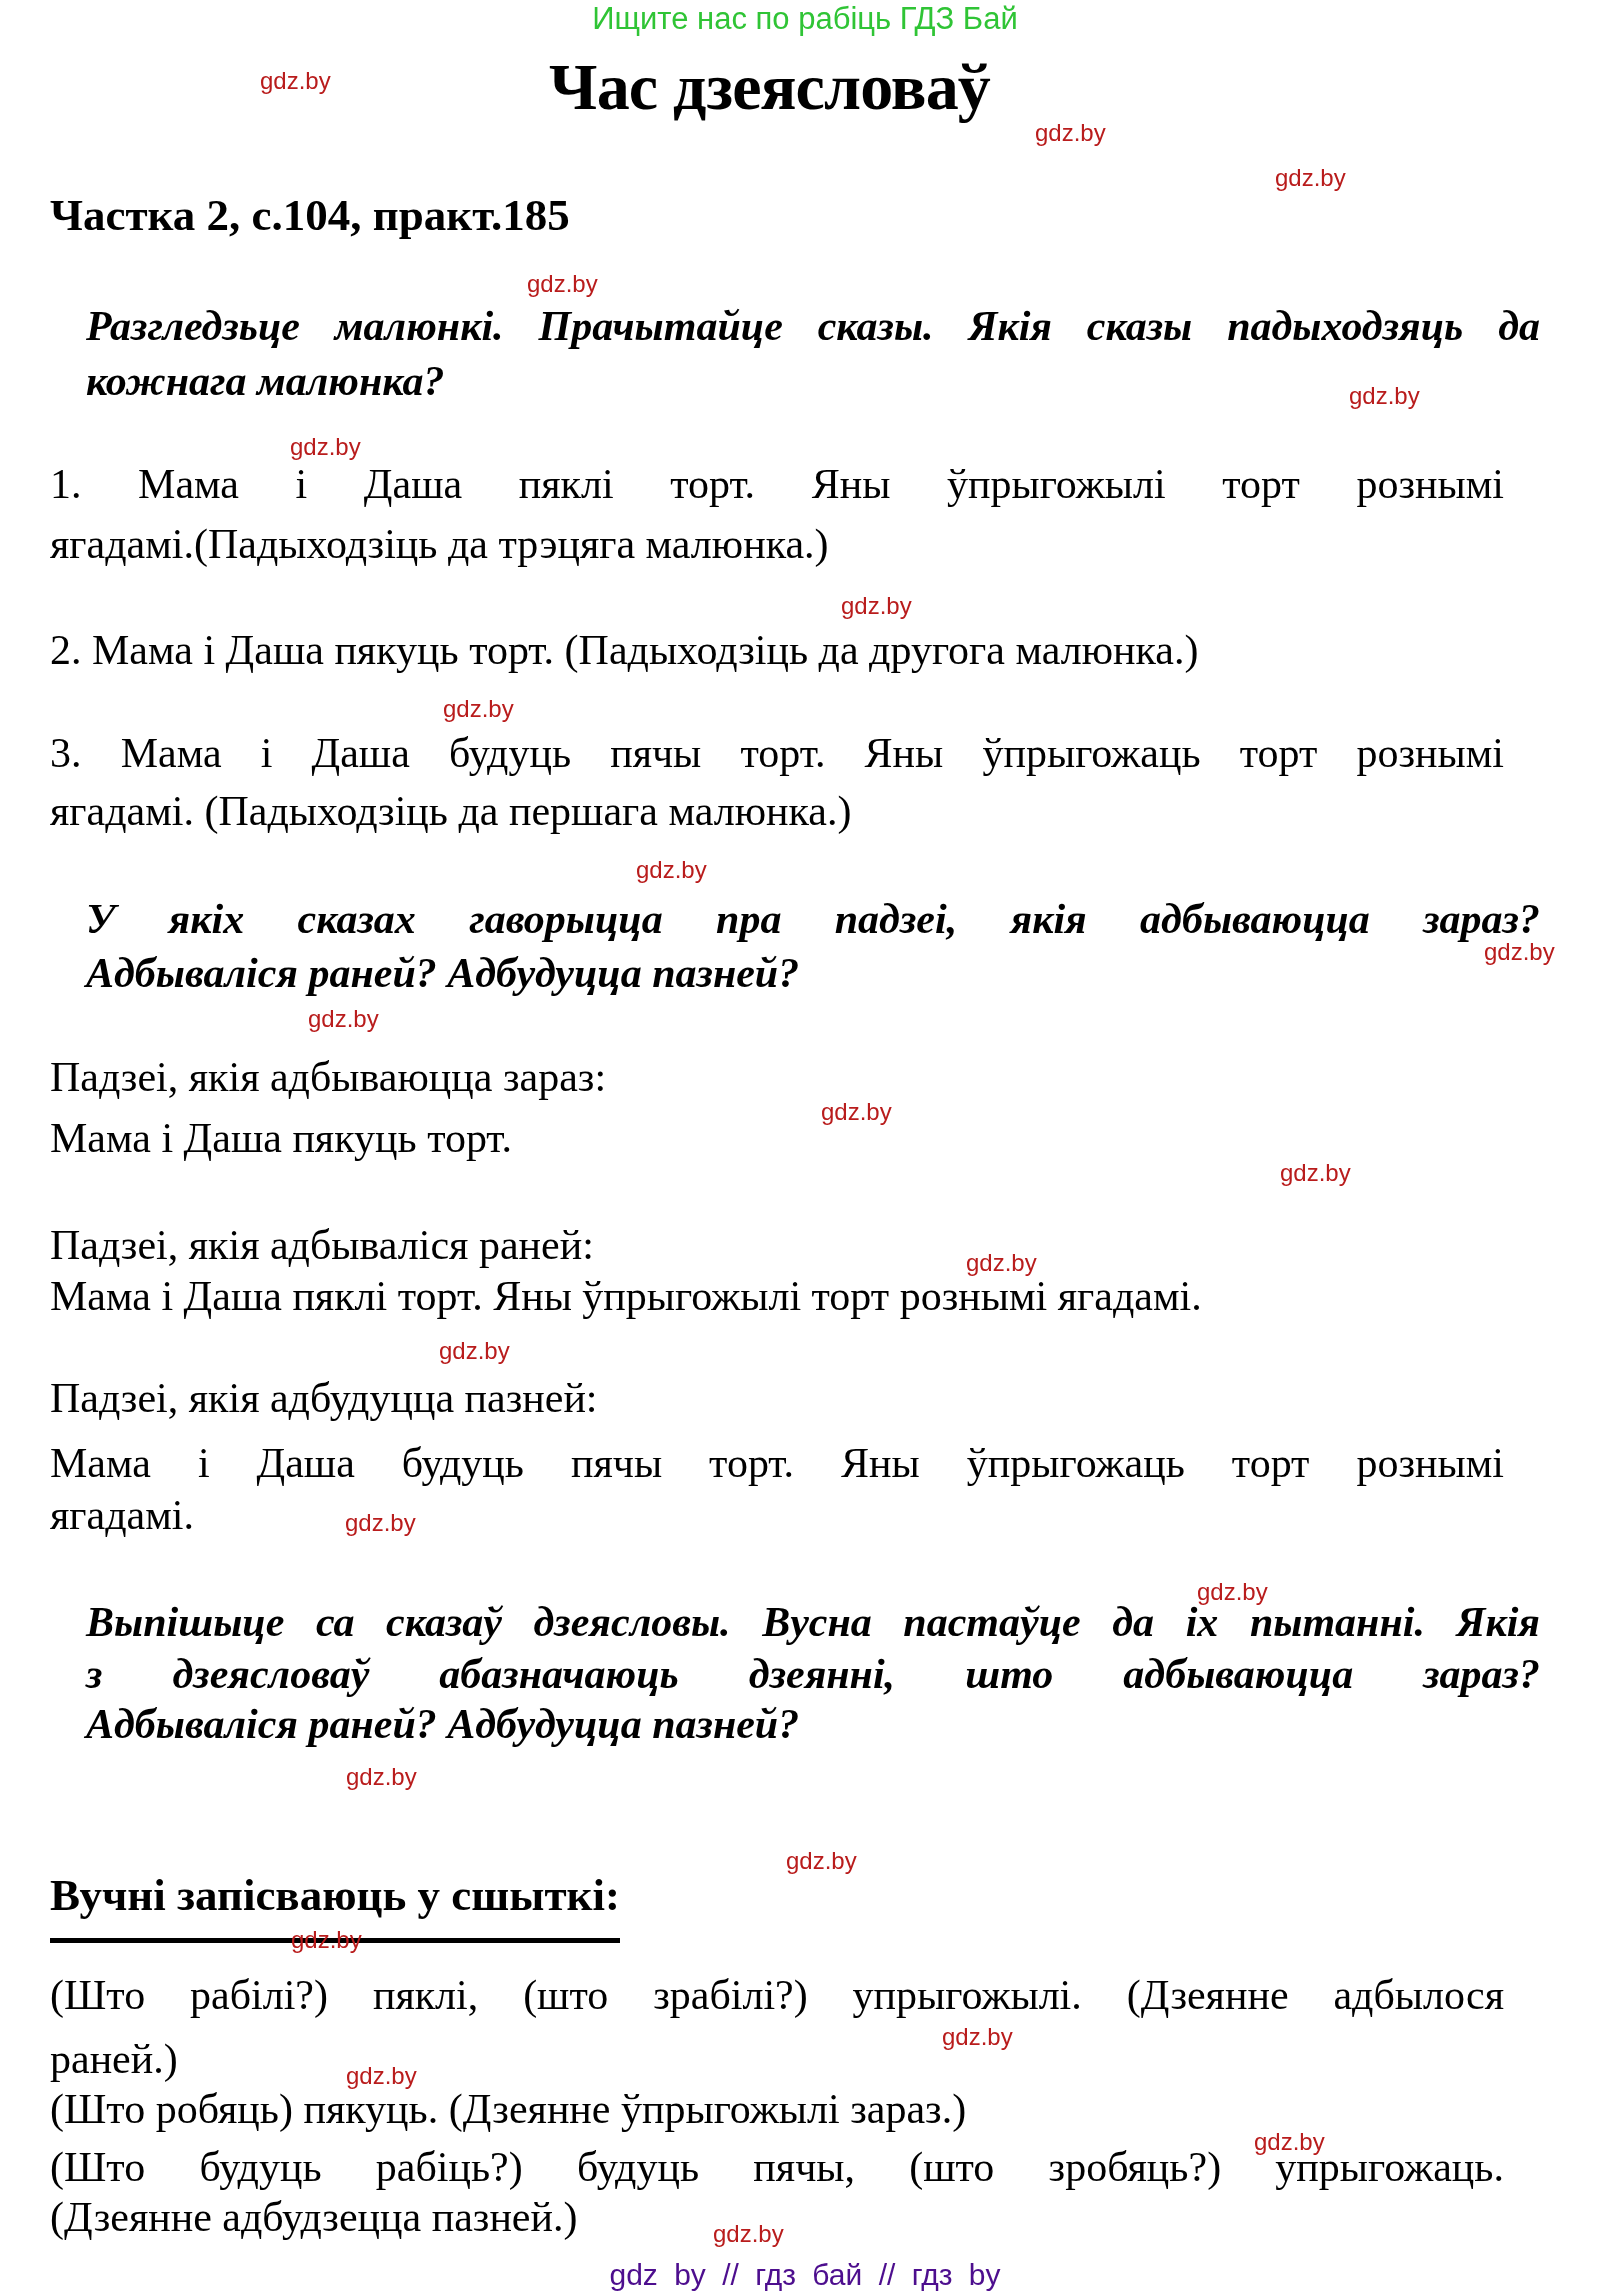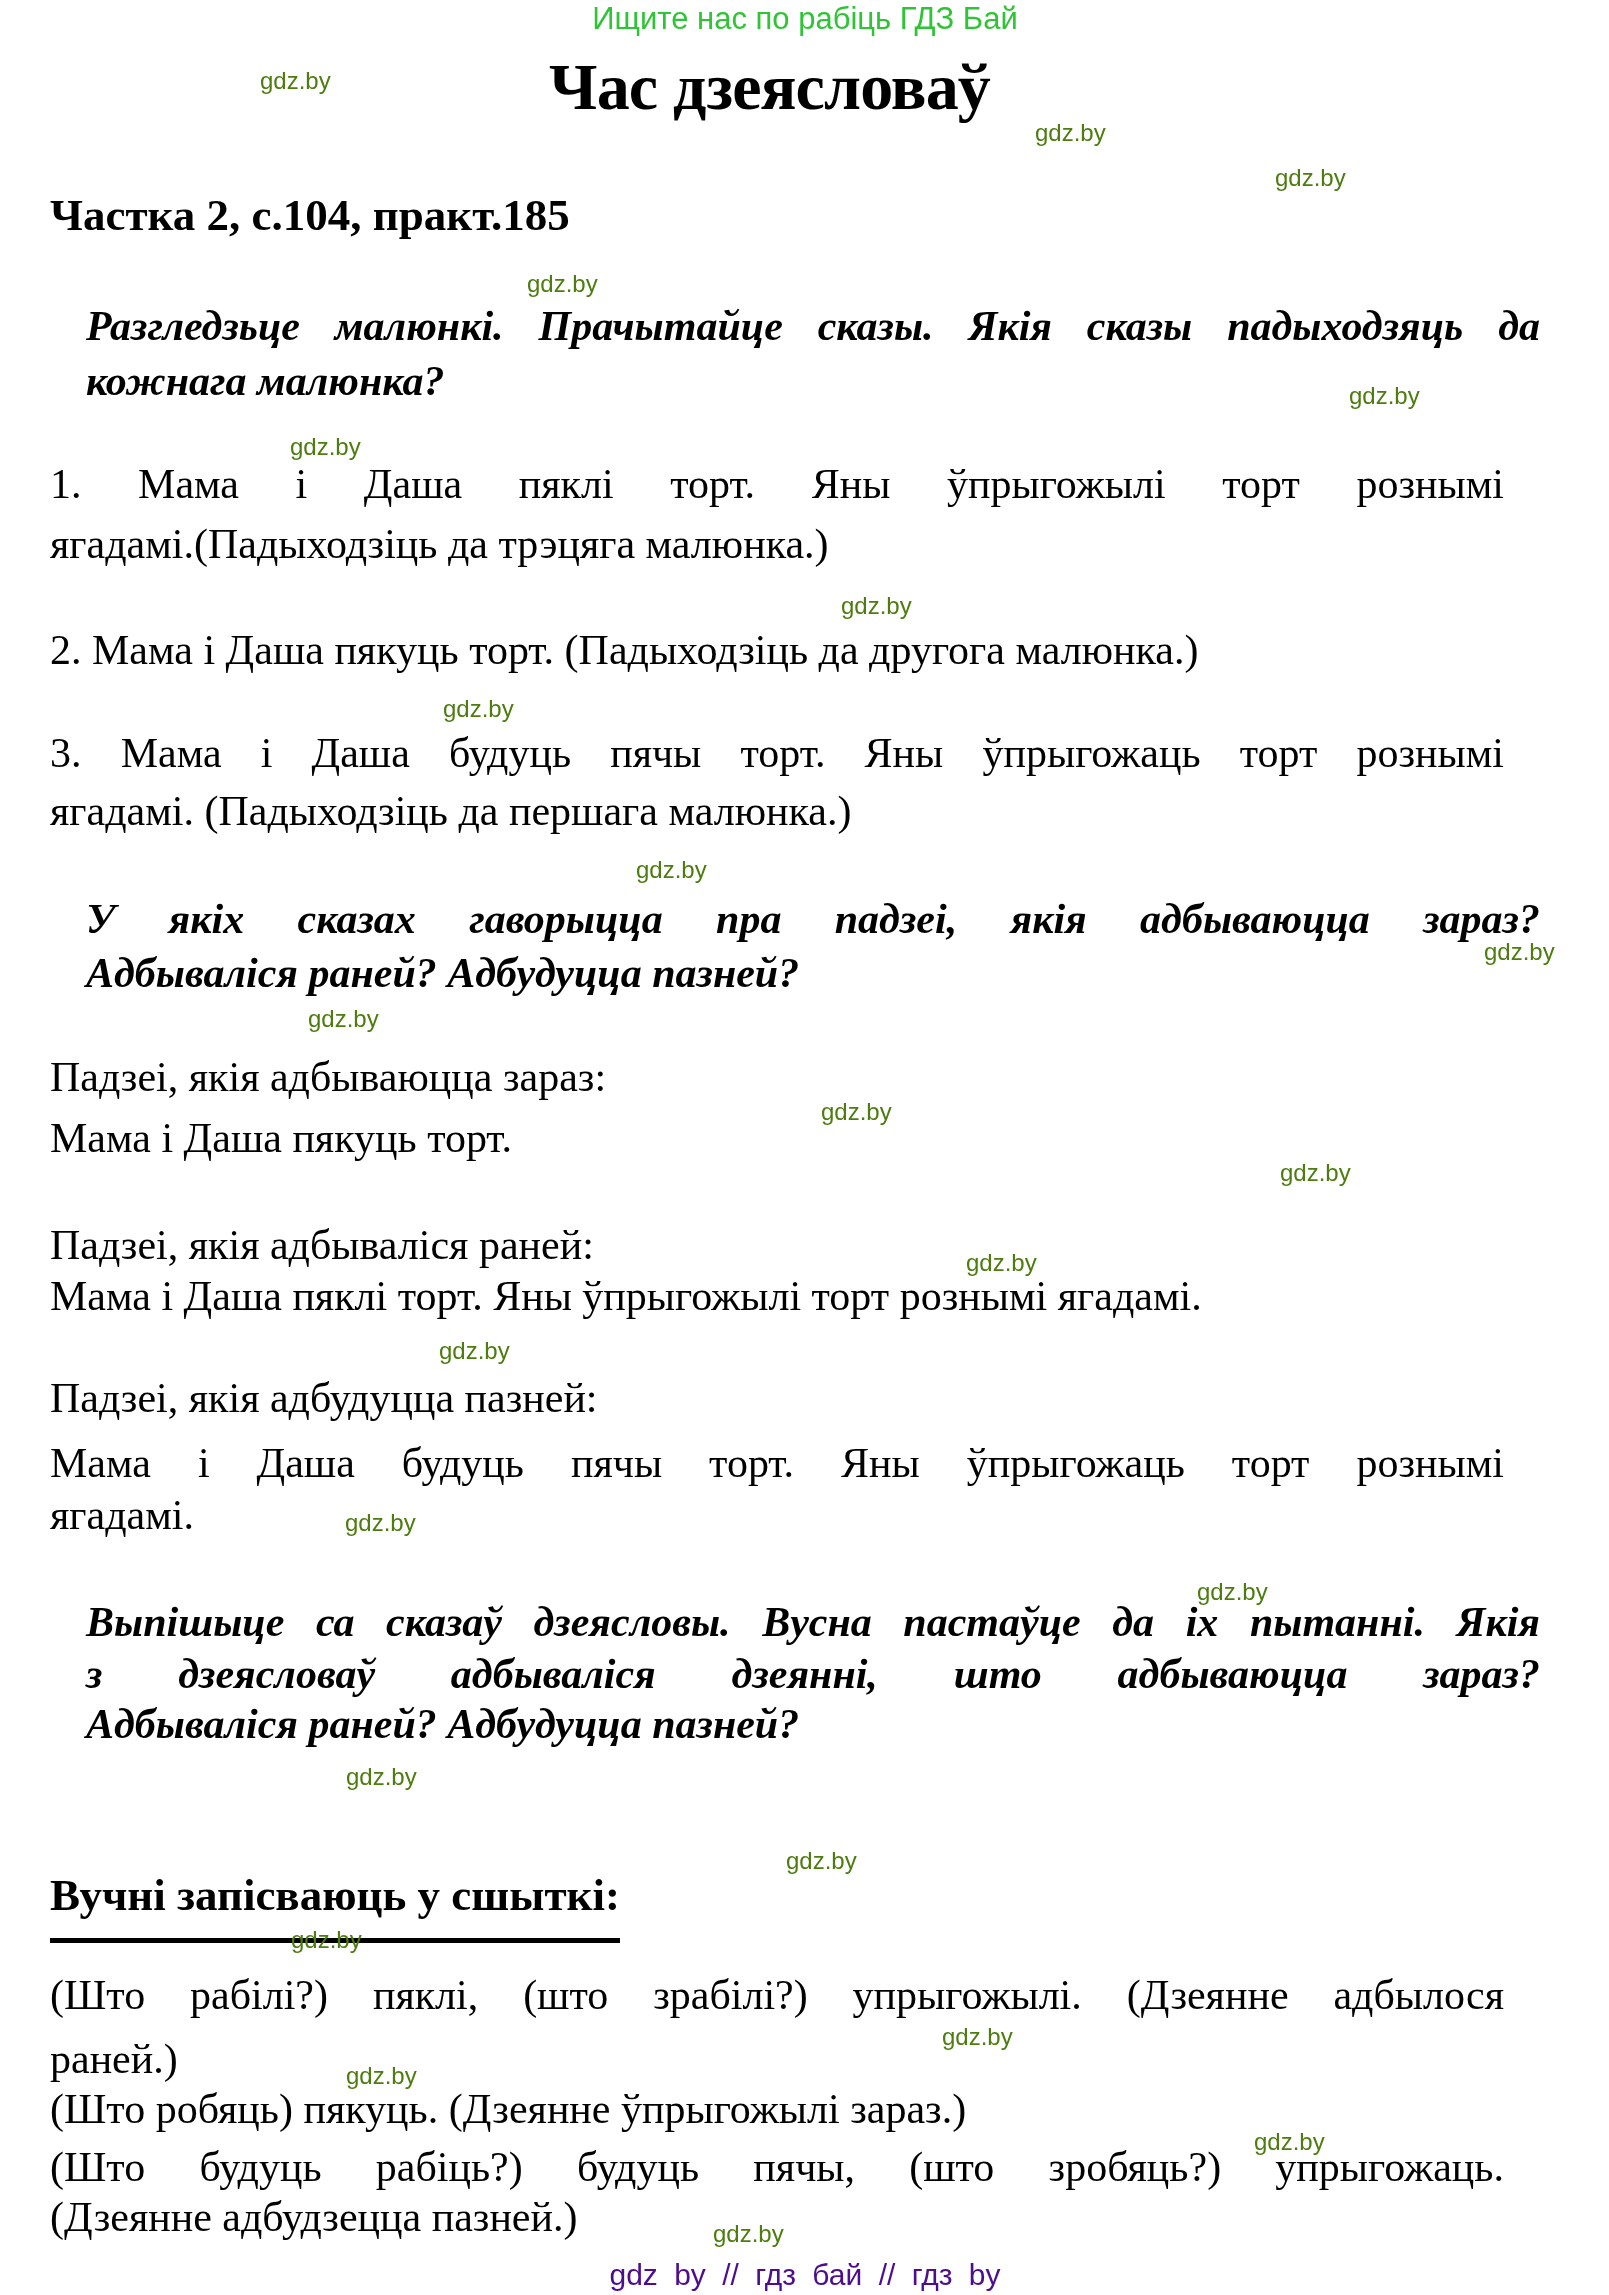--- a/index.html
+++ b/index.html
@@ -22,21 +22,21 @@
     font-size:42px;line-height:1.15;white-space:nowrap;
   }
   .just{white-space:normal;text-align:justify;text-align-last:justify;}
   .bi{font-weight:bold;font-style:italic;margin-left:36px;}
   .bd{font-weight:normal;margin-top:30px;}
   .hd{font-size:45px;font-weight:bold;}
   .subtitle{font-size:45px;font-weight:bold;}
   .heading-inner{display:inline-block;border-bottom:5.6px solid #000;padding-bottom:16px;}
   .wm{
     position:absolute;font-family:"Liberation Sans",sans-serif;
-    font-size:24px;line-height:1;color:#4d7c0f;white-space:nowrap;
+    font-size:24px;line-height:1;color:#b91c1c;white-space:nowrap;
   }
   .footer{
     position:absolute;top:2258px;left:0;width:100%;text-align:center;
     font-family:"Liberation Sans",sans-serif;font-size:30px;color:#4d0e8e;
     word-spacing:8px;line-height:1.1;
   }
 </style>
 </head>
 <body>
 
@@ -66,21 +66,21 @@
   <div class="ln" style="top:1114px"><span>Мама і Даша </span><span class="bd">пякуць</span><span> торт.</span></div>
 
   <div class="ln" style="top:1221px">Падзеі, якія адбываліся раней:</div>
   <div class="ln" style="top:1272px"><span>Мама і Даша </span><span class="bd">пяклі</span><span> торт. Яны </span><span class="bd">ўпрыгожылі</span><span> торт рознымі ягадамі.</span></div>
 
   <div class="ln" style="top:1374px">Падзеі, якія адбудуцца пазней:</div>
   <div class="ln just" style="top:1439px"><span>Мама і Даша </span><span class="bd">будуць пячы</span><span> торт. Яны </span><span class="bd">ўпрыгожаць</span><span> торт рознымі</span></div>
   <div class="ln" style="top:1491px">ягадамі.</div>
 
   <div class="ln bi just" style="top:1598px">Выпішыце са сказаў дзеясловы. Вусна пастаўце да іх пытанні. Якія</div>
-  <div class="ln bi just" style="top:1650px">з дзеясловаў адбываліся дзеянні, што адбываюцца зараз?</div>
+  <div class="ln bi just" style="top:1650px">з дзеясловаў абазначаюць дзеянні, што адбываюцца зараз?</div>
   <div class="ln bi" style="top:1700px">Адбываліся раней? Адбудуцца пазней?</div>
 
   <div class="ln hd" style="top:1870px"><span class="heading-inner">Вучні запісваюць у сшыткі:</span></div>
 
   <div class="ln just" style="top:1971px">(Што рабілі?) пяклі, (што зрабілі?) упрыгожылі. (Дзеянне адбылося</div>
   <div class="ln" style="top:2035px">раней.)</div>
   <div class="ln" style="top:2085px">(Што робяць) пякуць. (Дзеянне ўпрыгожылі зараз.)</div>
   <div class="ln just" style="top:2143px">(Што будуць рабіць?) будуць пячы, (што зробяць?) упрыгожаць.</div>
   <div class="ln" style="top:2193px">(Дзеянне адбудзецца пазней.)</div>
 

